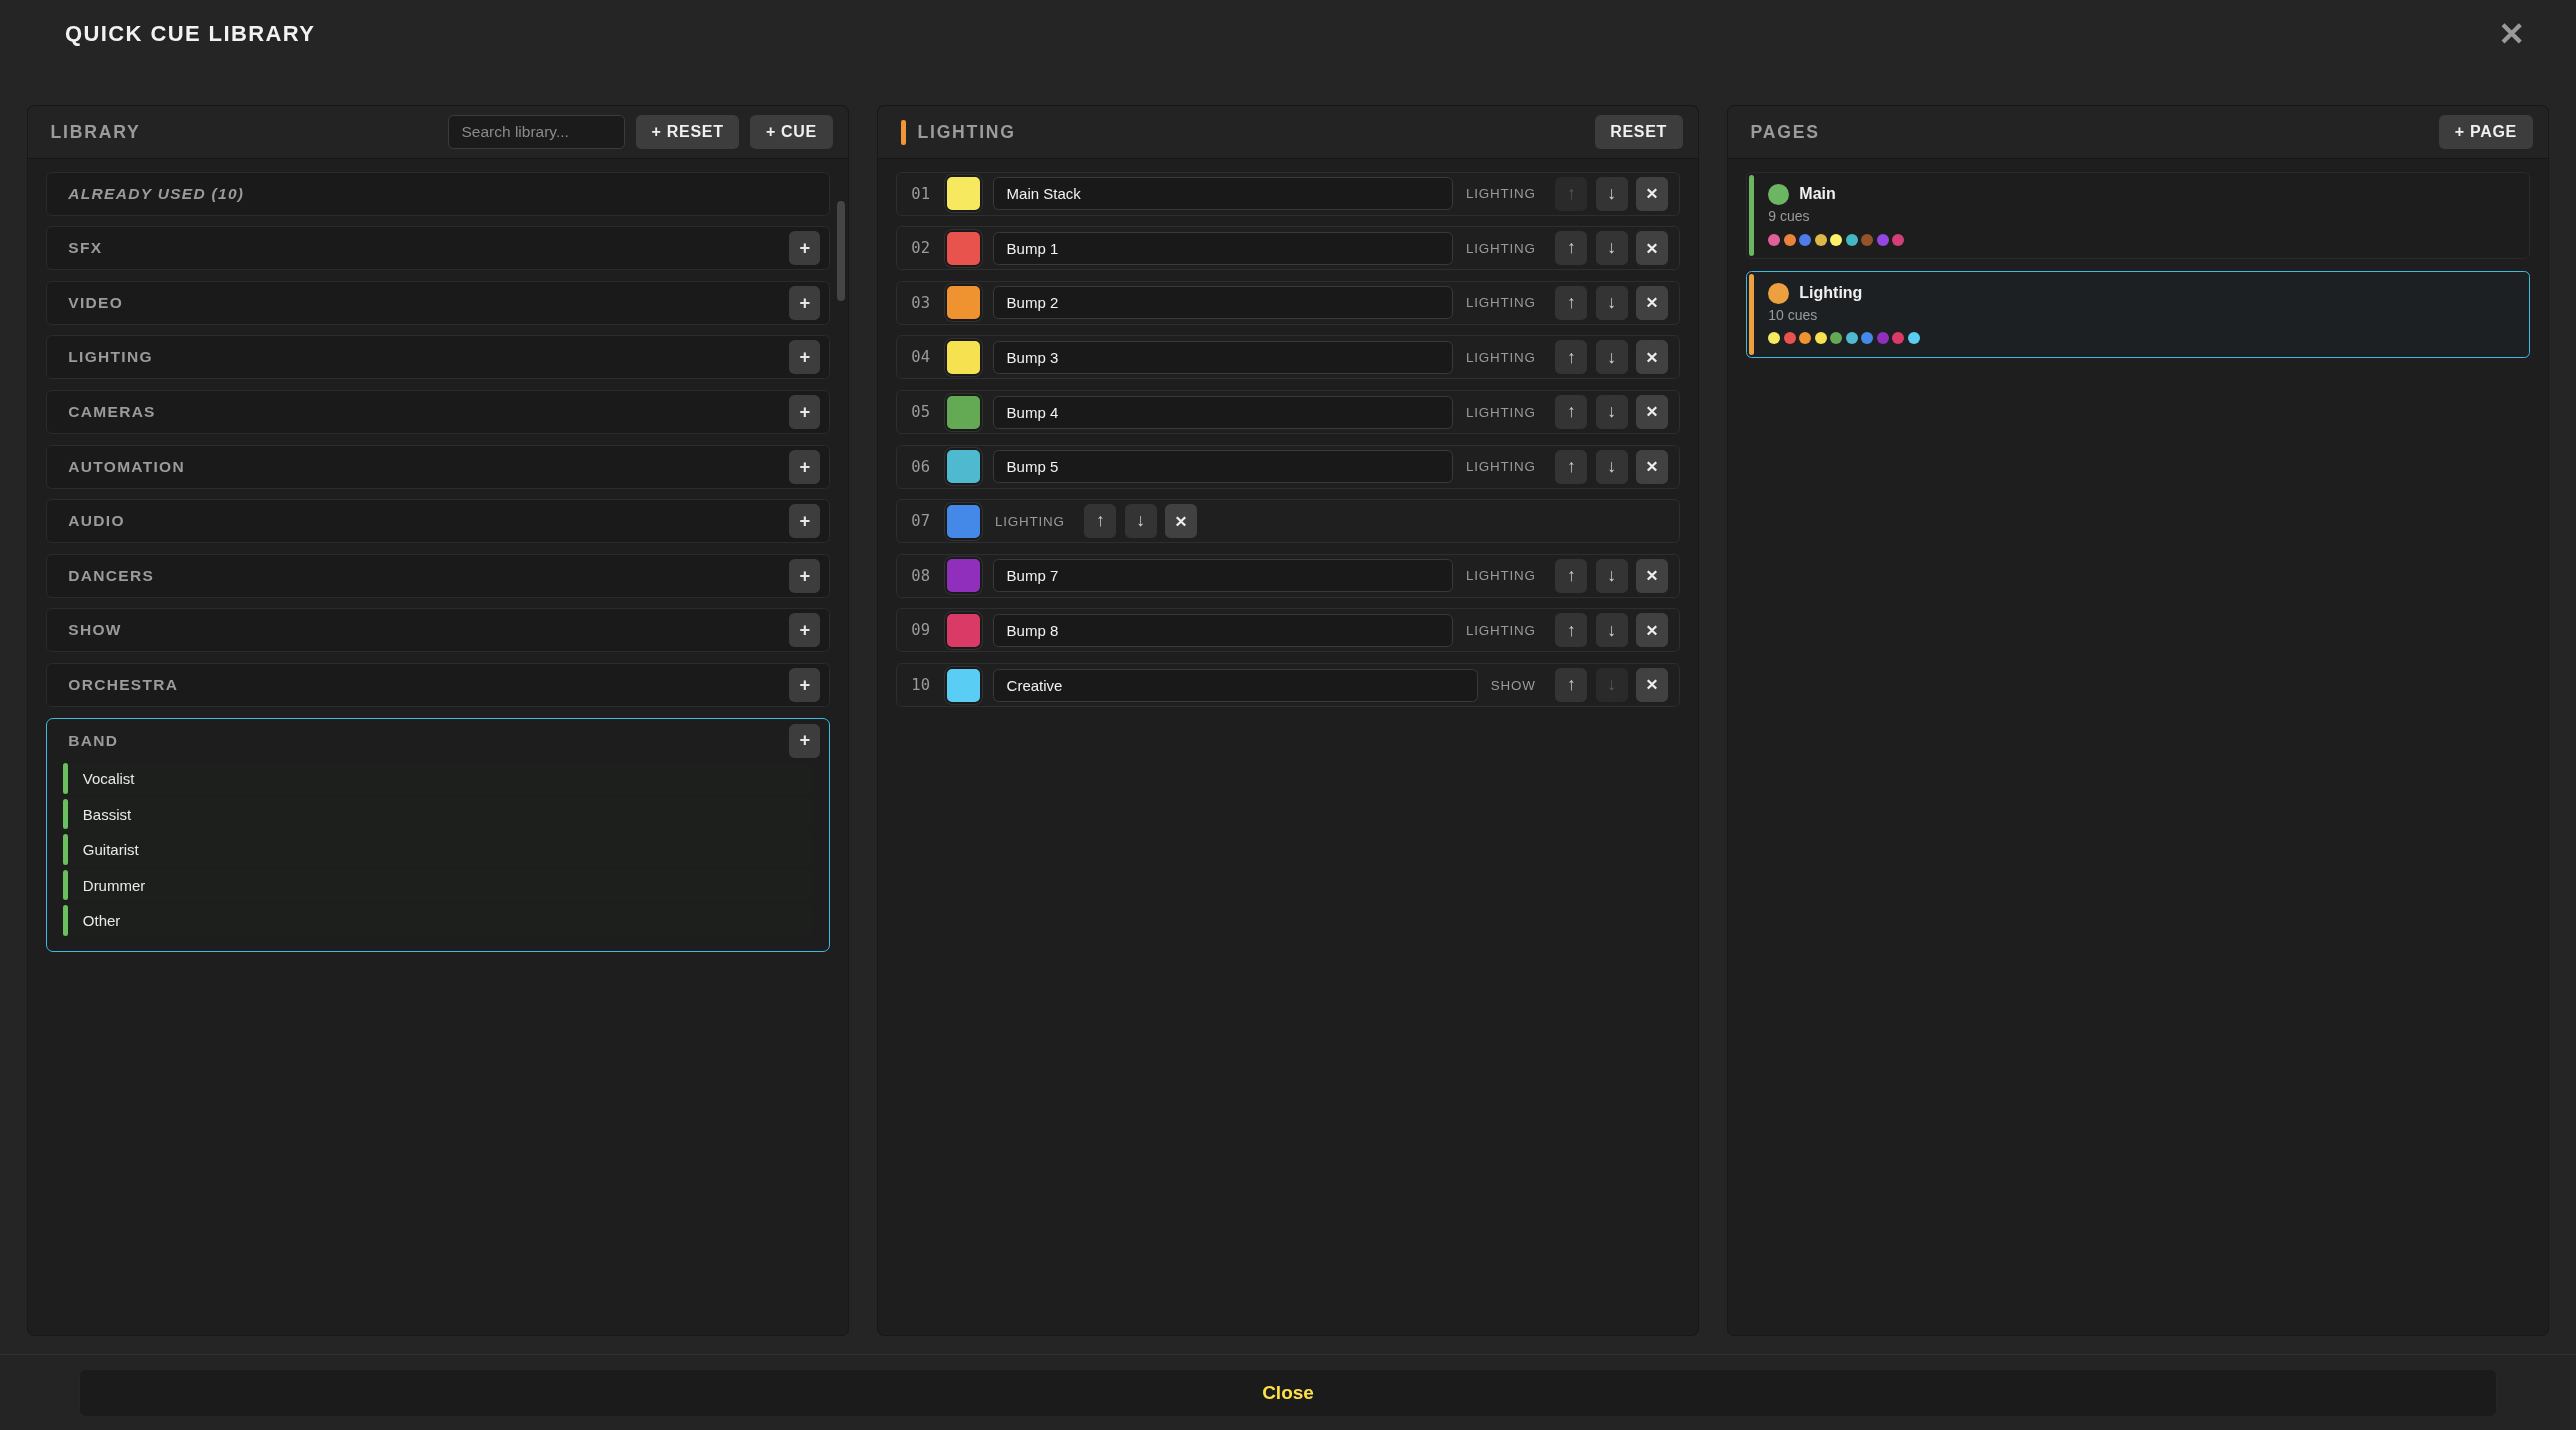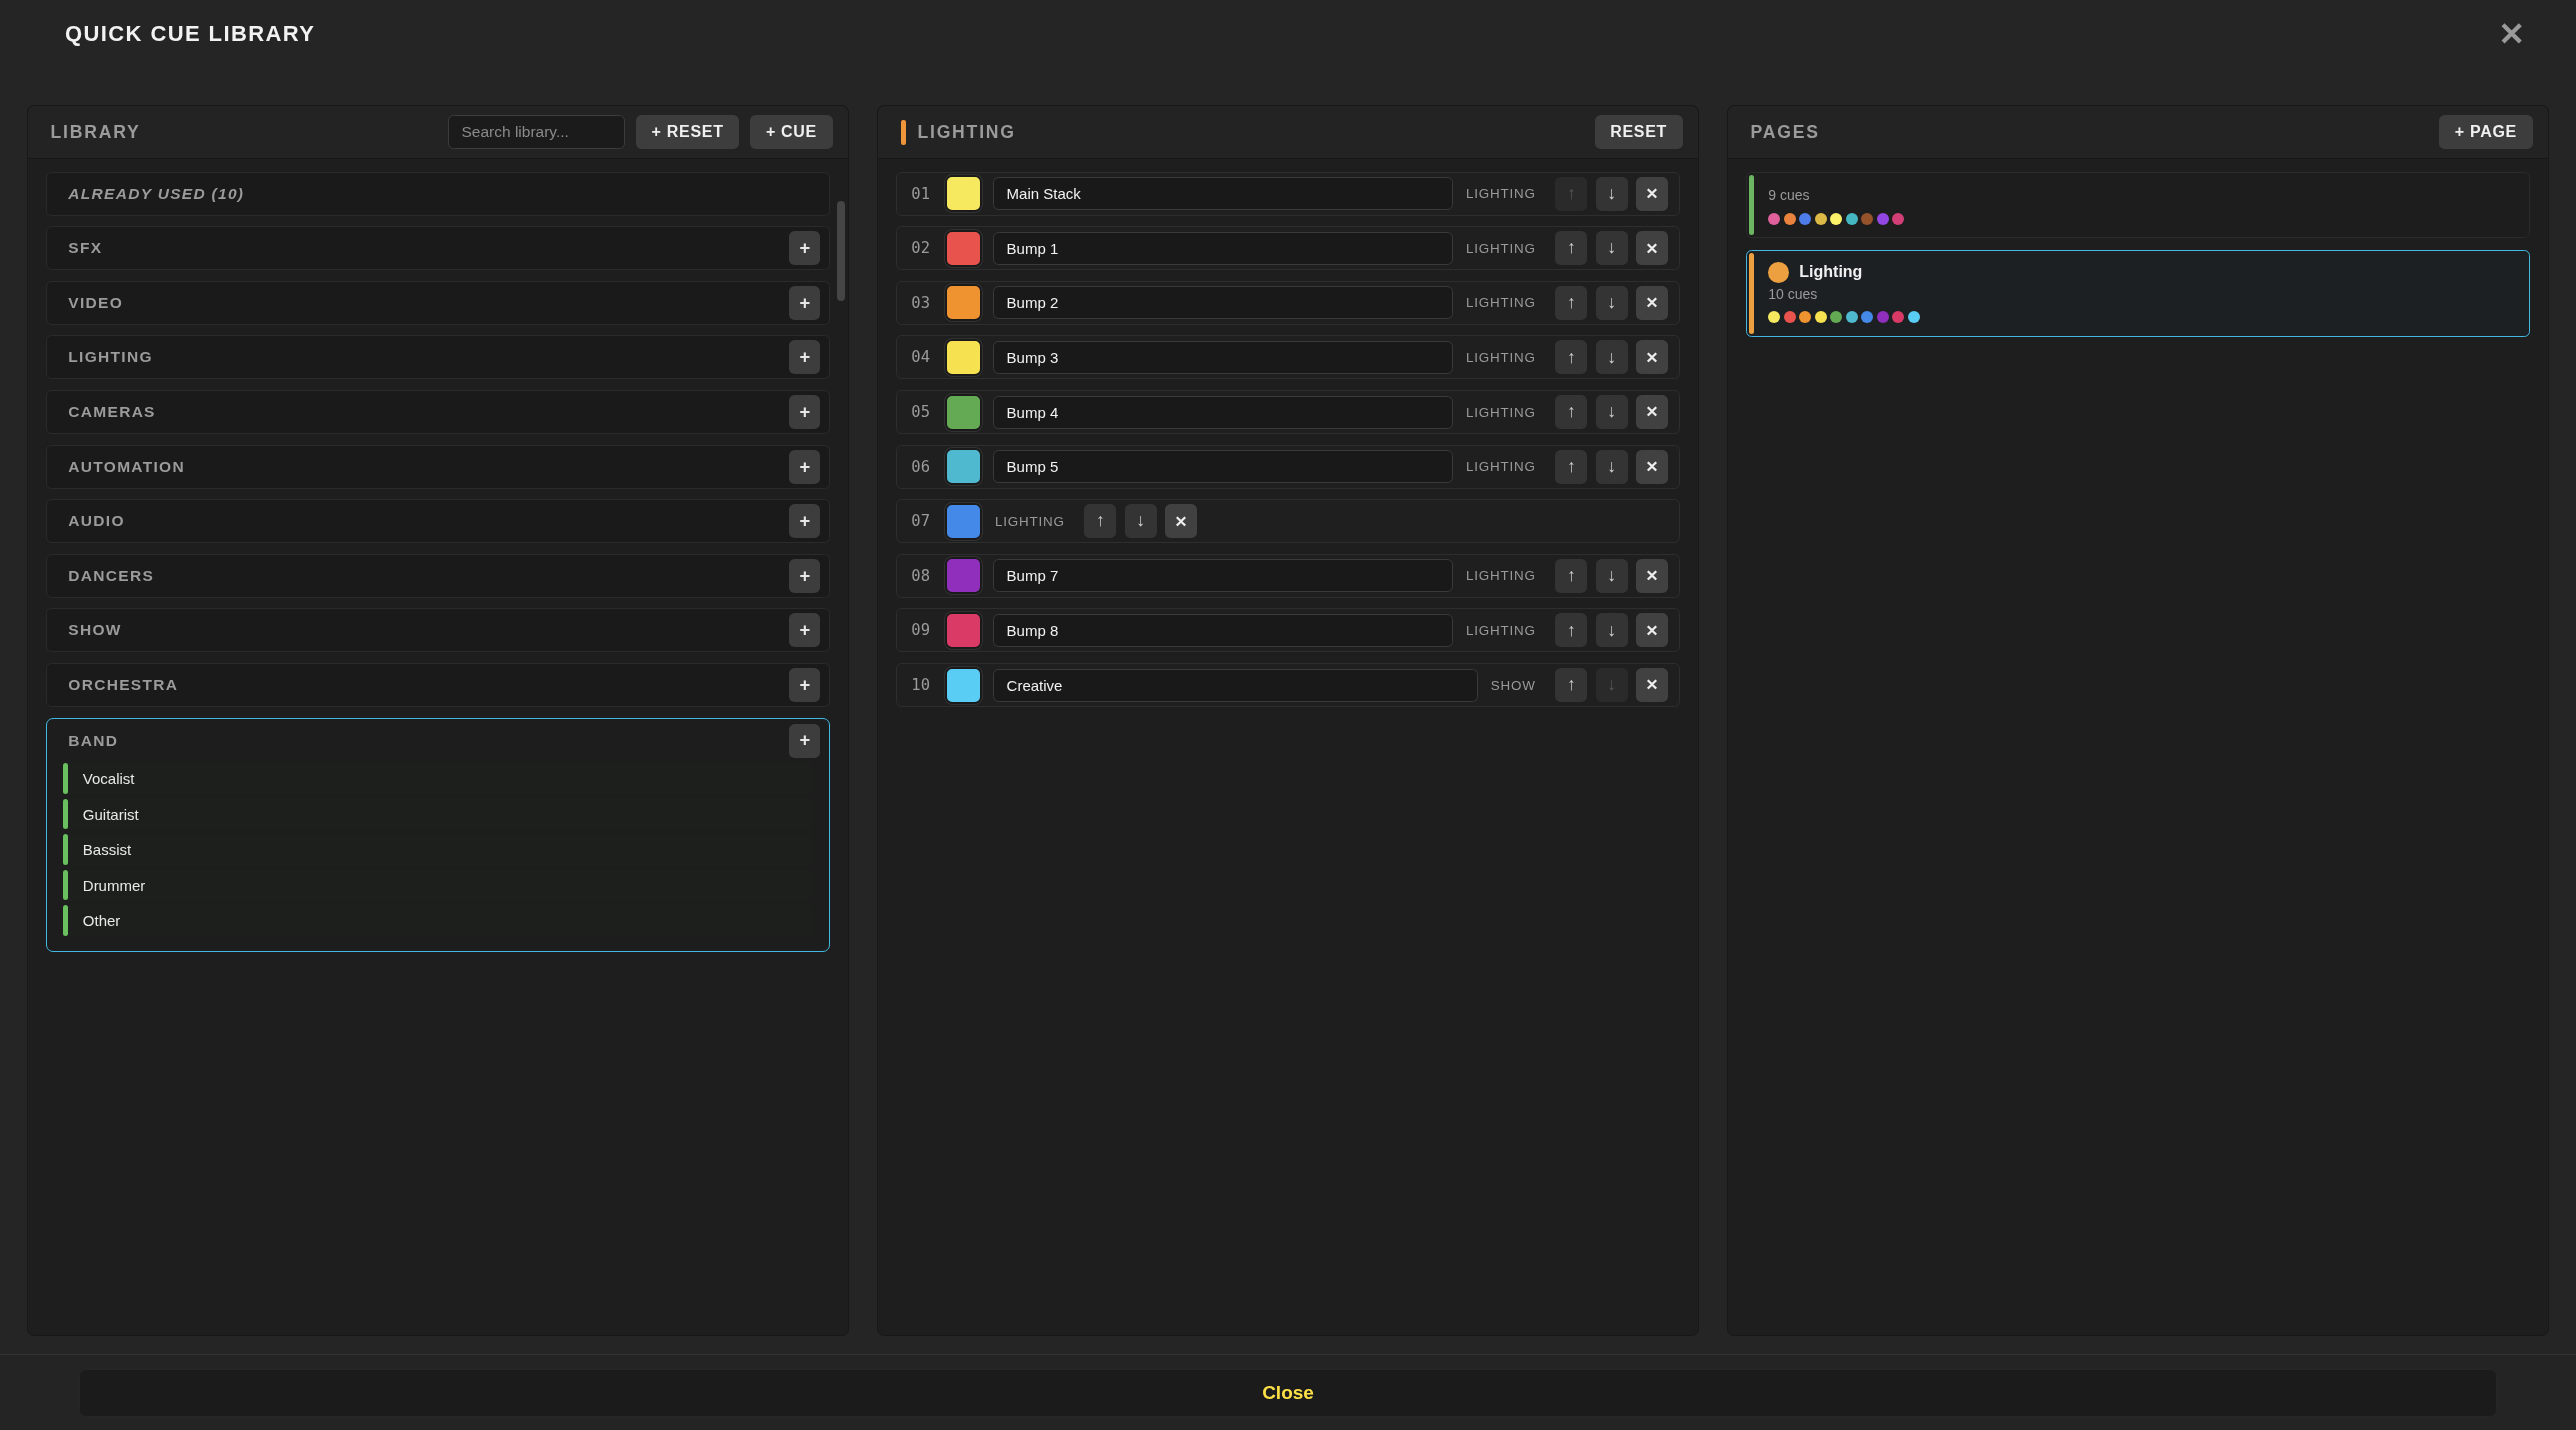--- a/index.html
+++ b/index.html
@@ -157,24 +157,24 @@
     <div class="band-head">
       <span class="lib-label">BAND</span>
       <button class="plus-btn">+</button>
     </div>
     <div class="band-items">
 
       <div class="band-item" style="--accent:#6abf5e">
         <span>Vocalist</span>
       </div>
       <div class="band-item" style="--accent:#6abf5e">
+        <span>Bassist</span>
+      </div>
+      <div class="band-item" style="--accent:#6abf5e">
         <span>Guitarist</span>
-      </div>
-      <div class="band-item" style="--accent:#6abf5e">
-        <span>Bassist</span>
       </div>
       <div class="band-item" style="--accent:#6abf5e">
         <span>Drummer</span>
       </div>
       <div class="band-item" style="--accent:#6abf5e">
         <span>Other</span>
       </div>
     </div>
   </div>
   <div class="scroll-thumb"></div>
@@ -282,20 +282,24 @@
     </section>
 
     <section class="panel">
       <div class="panel-header">
         <span class="panel-title">PAGES</span>
         <span class="spacer"></span>
         <button class="chip-btn">+ PAGE</button>
       </div>
       <div class="panel-body" id="page-list">
   <div class="page-entry" style="--accent:#6cb563">
+    <div class="page-top">
+      <span class="page-circle"></span>
+      <span class="page-name">Main</span>
+    </div>
     <div class="page-count">9 cues</div>
     <div class="page-dots">
       <span class="dot" style="background:#e0609c"></span>
               <span class="dot" style="background:#ea833d"></span>
               <span class="dot" style="background:#4e7de9"></span>
               <span class="dot" style="background:#dcb846"></span>
               <span class="dot" style="background:#fbf269"></span>
               <span class="dot" style="background:#45b7c1"></span>
               <span class="dot" style="background:#96522a"></span>
               <span class="dot" style="background:#9247e3"></span>

